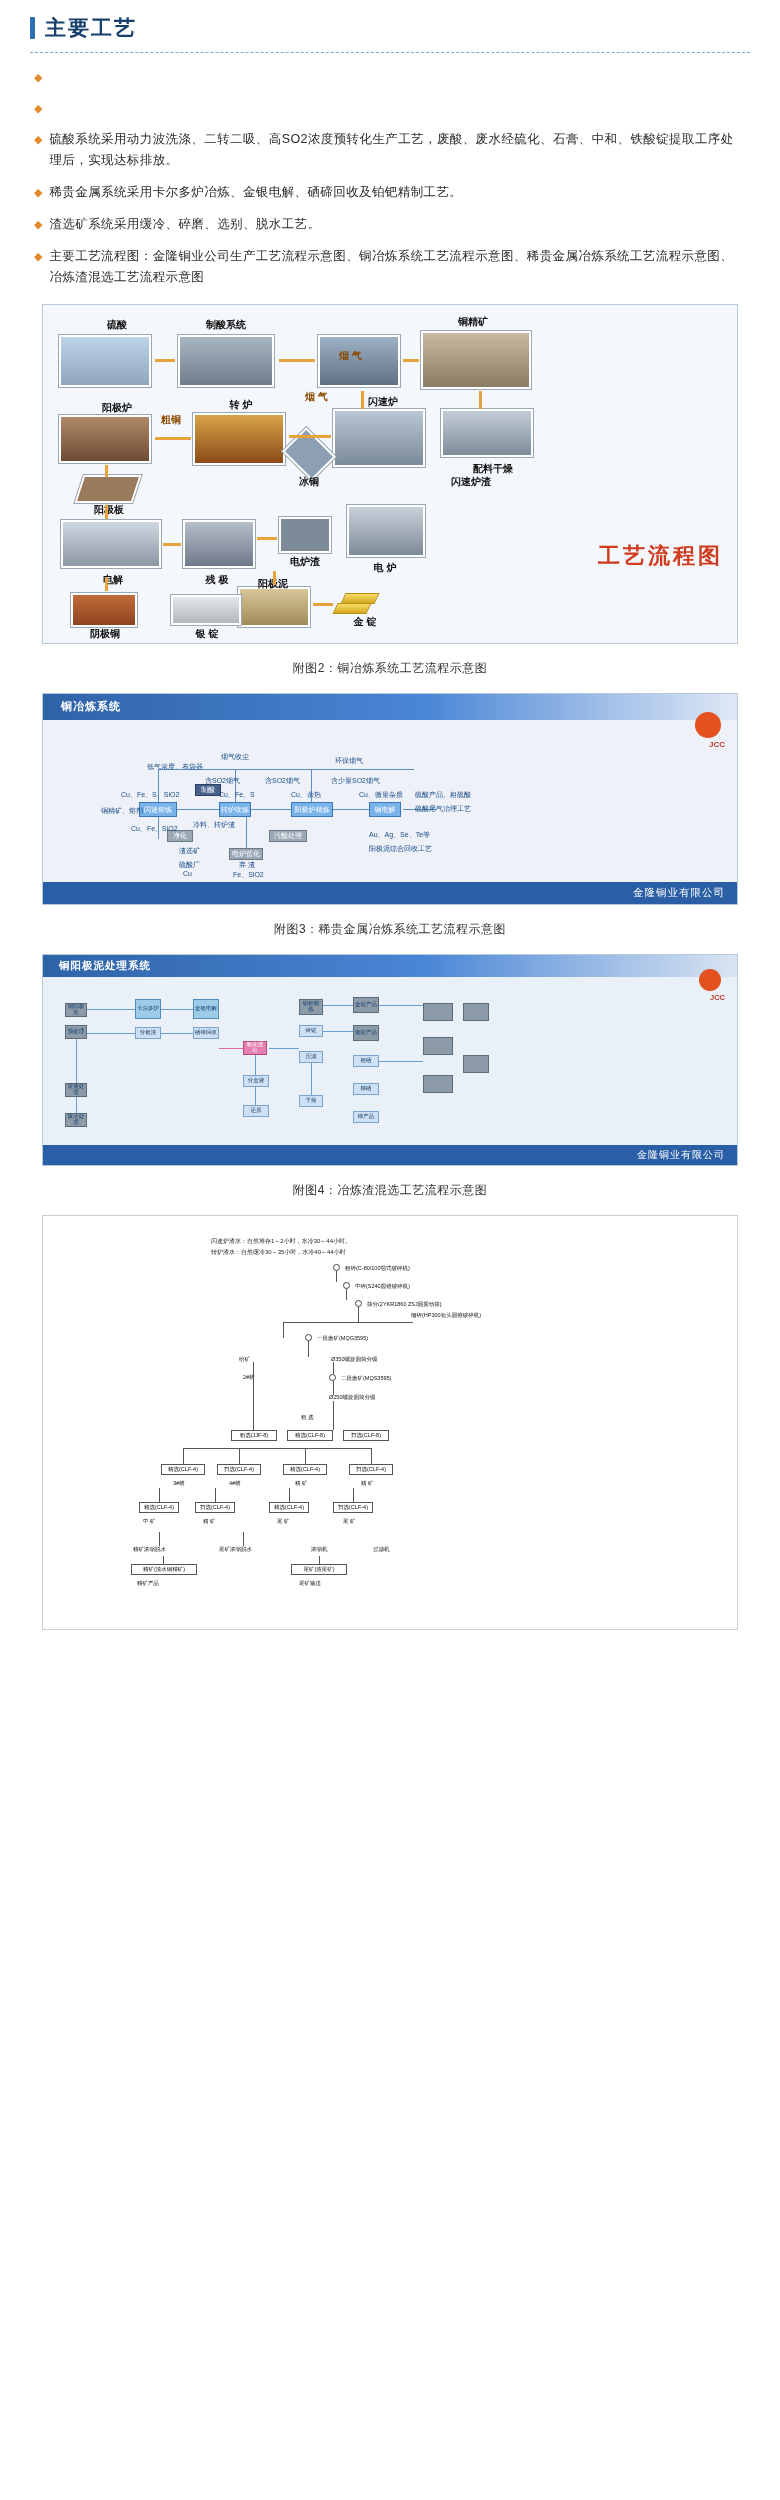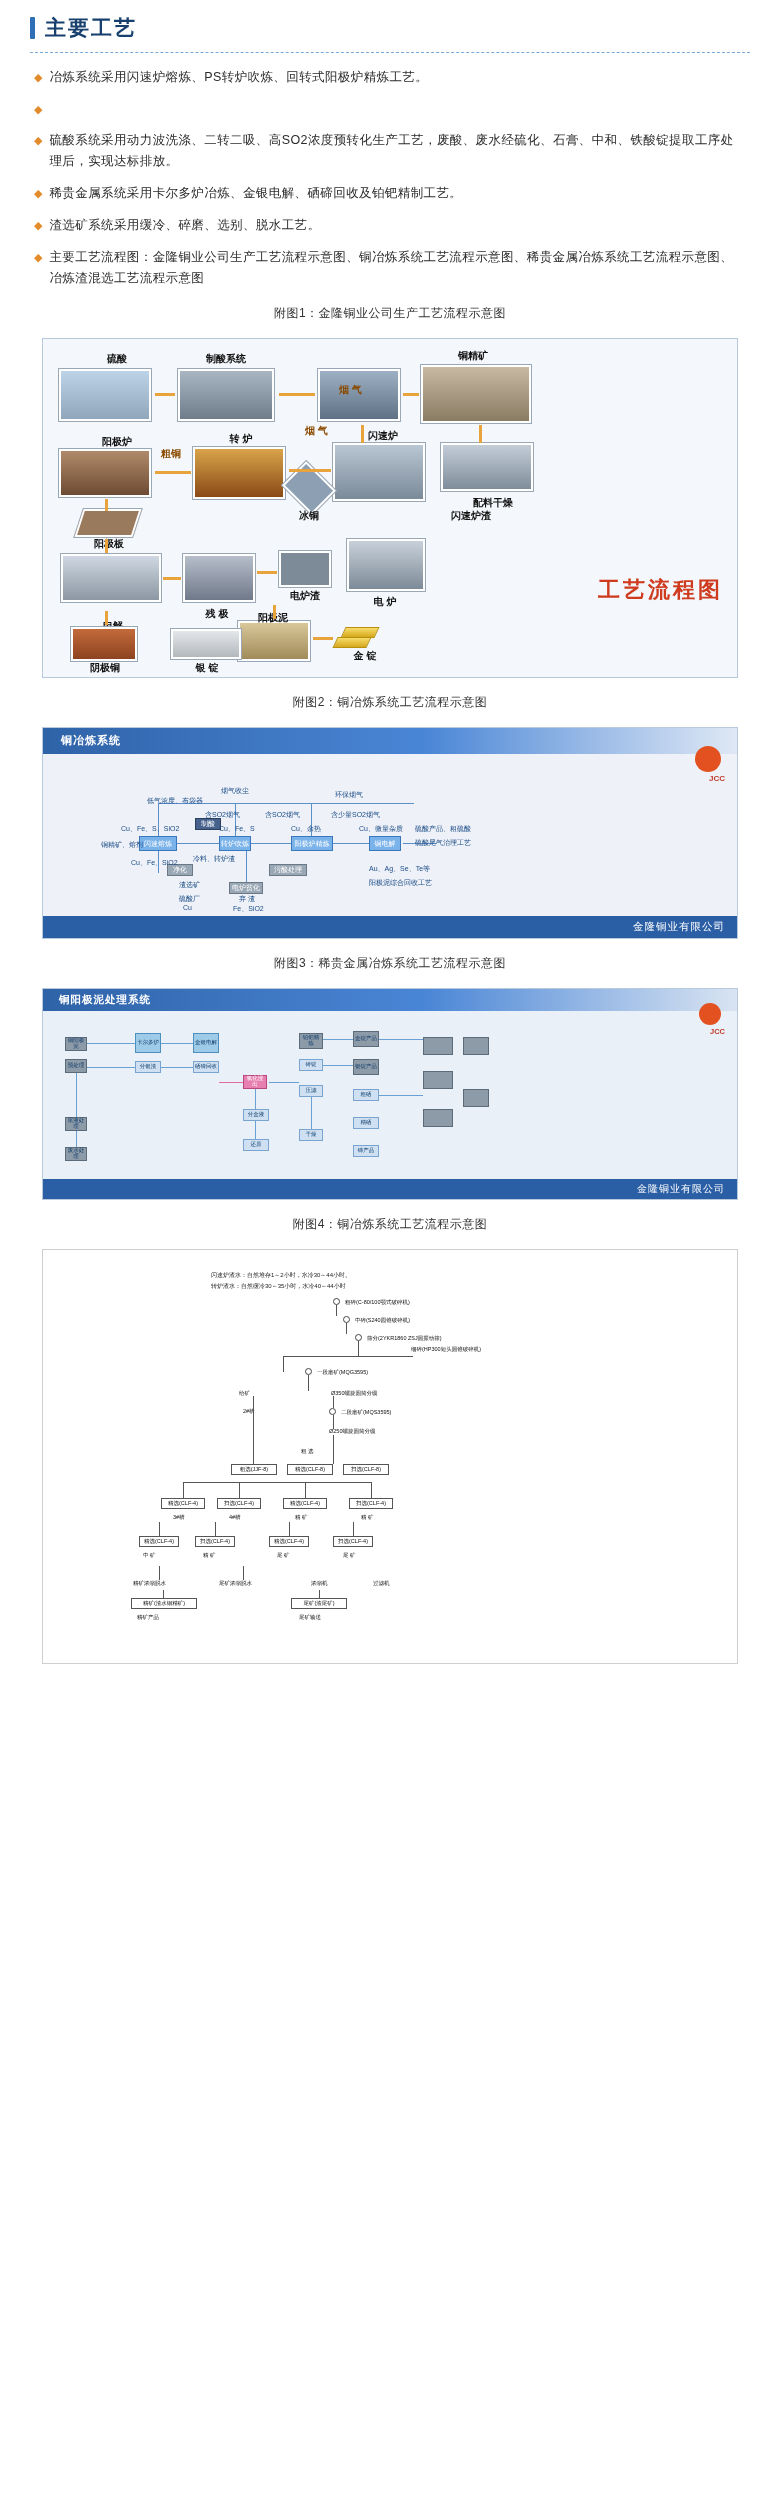--- a/index.html
+++ b/index.html
@@ -271,21 +271,20 @@
     <div class="title-row">
       <div class="title-bar"></div>
       <div class="title-text">主要工艺</div>
     </div>
   </div>
   <div class="divider"></div>
 
   <div class="bullets">
     <div class="bullet-item">
       <span class="bullet-marker">◆</span>
-      <span class="bullet-text">冶炼系统采用闪速炉熔炼、PS转炉吹炼、回转式阳极炉精炼工艺。</span>
     </div>
     <div class="bullet-item">
       <span class="bullet-marker">◆</span>
     </div>
     <div class="bullet-item">
       <span class="bullet-marker">◆</span>
       <span class="bullet-text">硫酸系统采用动力波洗涤、二转二吸、高SO2浓度预转化生产工艺，废酸、废水经硫化、石膏、中和、铁酸锭提取工序处理后，实现达标排放。</span>
     </div>
     <div class="bullet-item">
       <span class="bullet-marker">◆</span>
@@ -295,21 +294,20 @@
       <span class="bullet-marker">◆</span>
       <span class="bullet-text">渣选矿系统采用缓冷、碎磨、选别、脱水工艺。</span>
     </div>
     <div class="bullet-item">
       <span class="bullet-marker">◆</span>
       <span class="bullet-text">主要工艺流程图：金隆铜业公司生产工艺流程示意图、铜冶炼系统工艺流程示意图、稀贵金属冶炼系统工艺流程示意图、冶炼渣混选工艺流程示意图</span>
     </div>
   </div>
 
   <div class="fig-block">
-    <div class="fig-caption">附图1：金隆铜业公司生产工艺流程示意图</div>
     <div class="fig-frame fig1">
       <div class="f1-inner">
 
         <div class="ph" style="left:16px;  top:30px;  width:92px;  height:52px; background:linear-gradient(180deg,#bcd3e8,#8fa6bb);"></div>
         <div class="ph" style="left:135px; top:30px;  width:96px;  height:52px; background:linear-gradient(180deg,#a9b6c2,#6f7d8b);"></div>
         <div class="ph" style="left:275px; top:30px;  width:82px;  height:52px; background:linear-gradient(180deg,#9db0c4,#5f7285);"></div>
         <div class="ph" style="left:378px; top:26px;  width:110px; height:58px; background:linear-gradient(180deg,#c7b9a2,#8a7b63);"></div>
 
         <div class="cap" style="left:44px;  top:13px;">硫酸</div>
         <div class="cap" style="left:153px; top:13px;">制酸系统</div>
@@ -331,21 +329,21 @@
 
         <div class="ph" style="left:245px; top:132px; width:42px; height:34px; background:#8da0b3; transform:rotate(45deg);"></div>
         <div class="cap" style="left:236px; top:170px;">冰铜</div>
 
         <div class="cap" style="left:398px; top:170px;">闪速炉渣</div>
 
         <div class="ph" style="left:36px;  top:170px; width:58px; height:28px; background:#9a7a5c; transform:skewX(-18deg);"></div>
         <div class="cap" style="left:36px;  top:198px;">阳极板</div>
 
         <div class="ph" style="left:18px;  top:215px; width:100px; height:48px; background:linear-gradient(180deg,#cfd8e2,#8c97a3);"></div>
-        <div class="cap" style="left:40px;  top:280px;">电解</div>
+        <div class="cap" style="left:40px;  top:268px;">电解</div>
 
         <div class="ph" style="left:140px; top:215px; width:72px; height:48px; background:linear-gradient(180deg,#b6beca,#70798a);"></div>
         <div class="cap" style="left:144px; top:268px;">残 极</div>
 
         <div class="ph" style="left:236px; top:212px; width:52px; height:36px; background:#7d8b99;"></div>
         <div class="cap" style="left:232px; top:250px;">电炉渣</div>
 
         <div class="ph" style="left:304px; top:200px; width:78px; height:52px; background:linear-gradient(180deg,#c8d1da,#7d8a97);"></div>
         <div class="cap" style="left:312px; top:256px;">电 炉</div>
 
@@ -491,21 +489,21 @@
       <div class="ln" style="left:33px;  top:84px;  width:1px;   height:44px;"></div>
       <div class="ln" style="left:33px;  top:142px; width:1px;   height:16px;"></div>
       <div class="ln" style="left:268px; top:108px; width:1px;   height:32px;"></div>
 
       <div class="f3-bottom"></div>
       <div class="f3-corp">金隆铜业有限公司</div>
     </div>
   </div>
 
   <div class="fig-block">
-    <div class="fig-caption">附图4：铜冶炼系统工艺流程示意图</div>
+    <div class="fig-caption">附图4：冶炼渣混选工艺流程示意图</div>
     <div class="fig-frame fig4">
 
       <div class="f4-note" style="left:168px; top:22px;">闪速炉渣水：自然堆存1～2小时，水冷30～44小时。</div>
       <div class="f4-note" style="left:168px; top:33px;">转炉渣水：自然缓冷30～35小时，水冷40～44小时</div>
 
       <div class="f4-circle" style="left:290px; top:48px;"></div>
       <div class="f4-txt" style="left:302px; top:49px;">粗碎(C-80/100颚式破碎机)</div>
 
       <div class="f4-circle" style="left:300px; top:66px;"></div>
       <div class="f4-txt" style="left:312px; top:67px;">中碎(S240园锥破碎机)</div>

